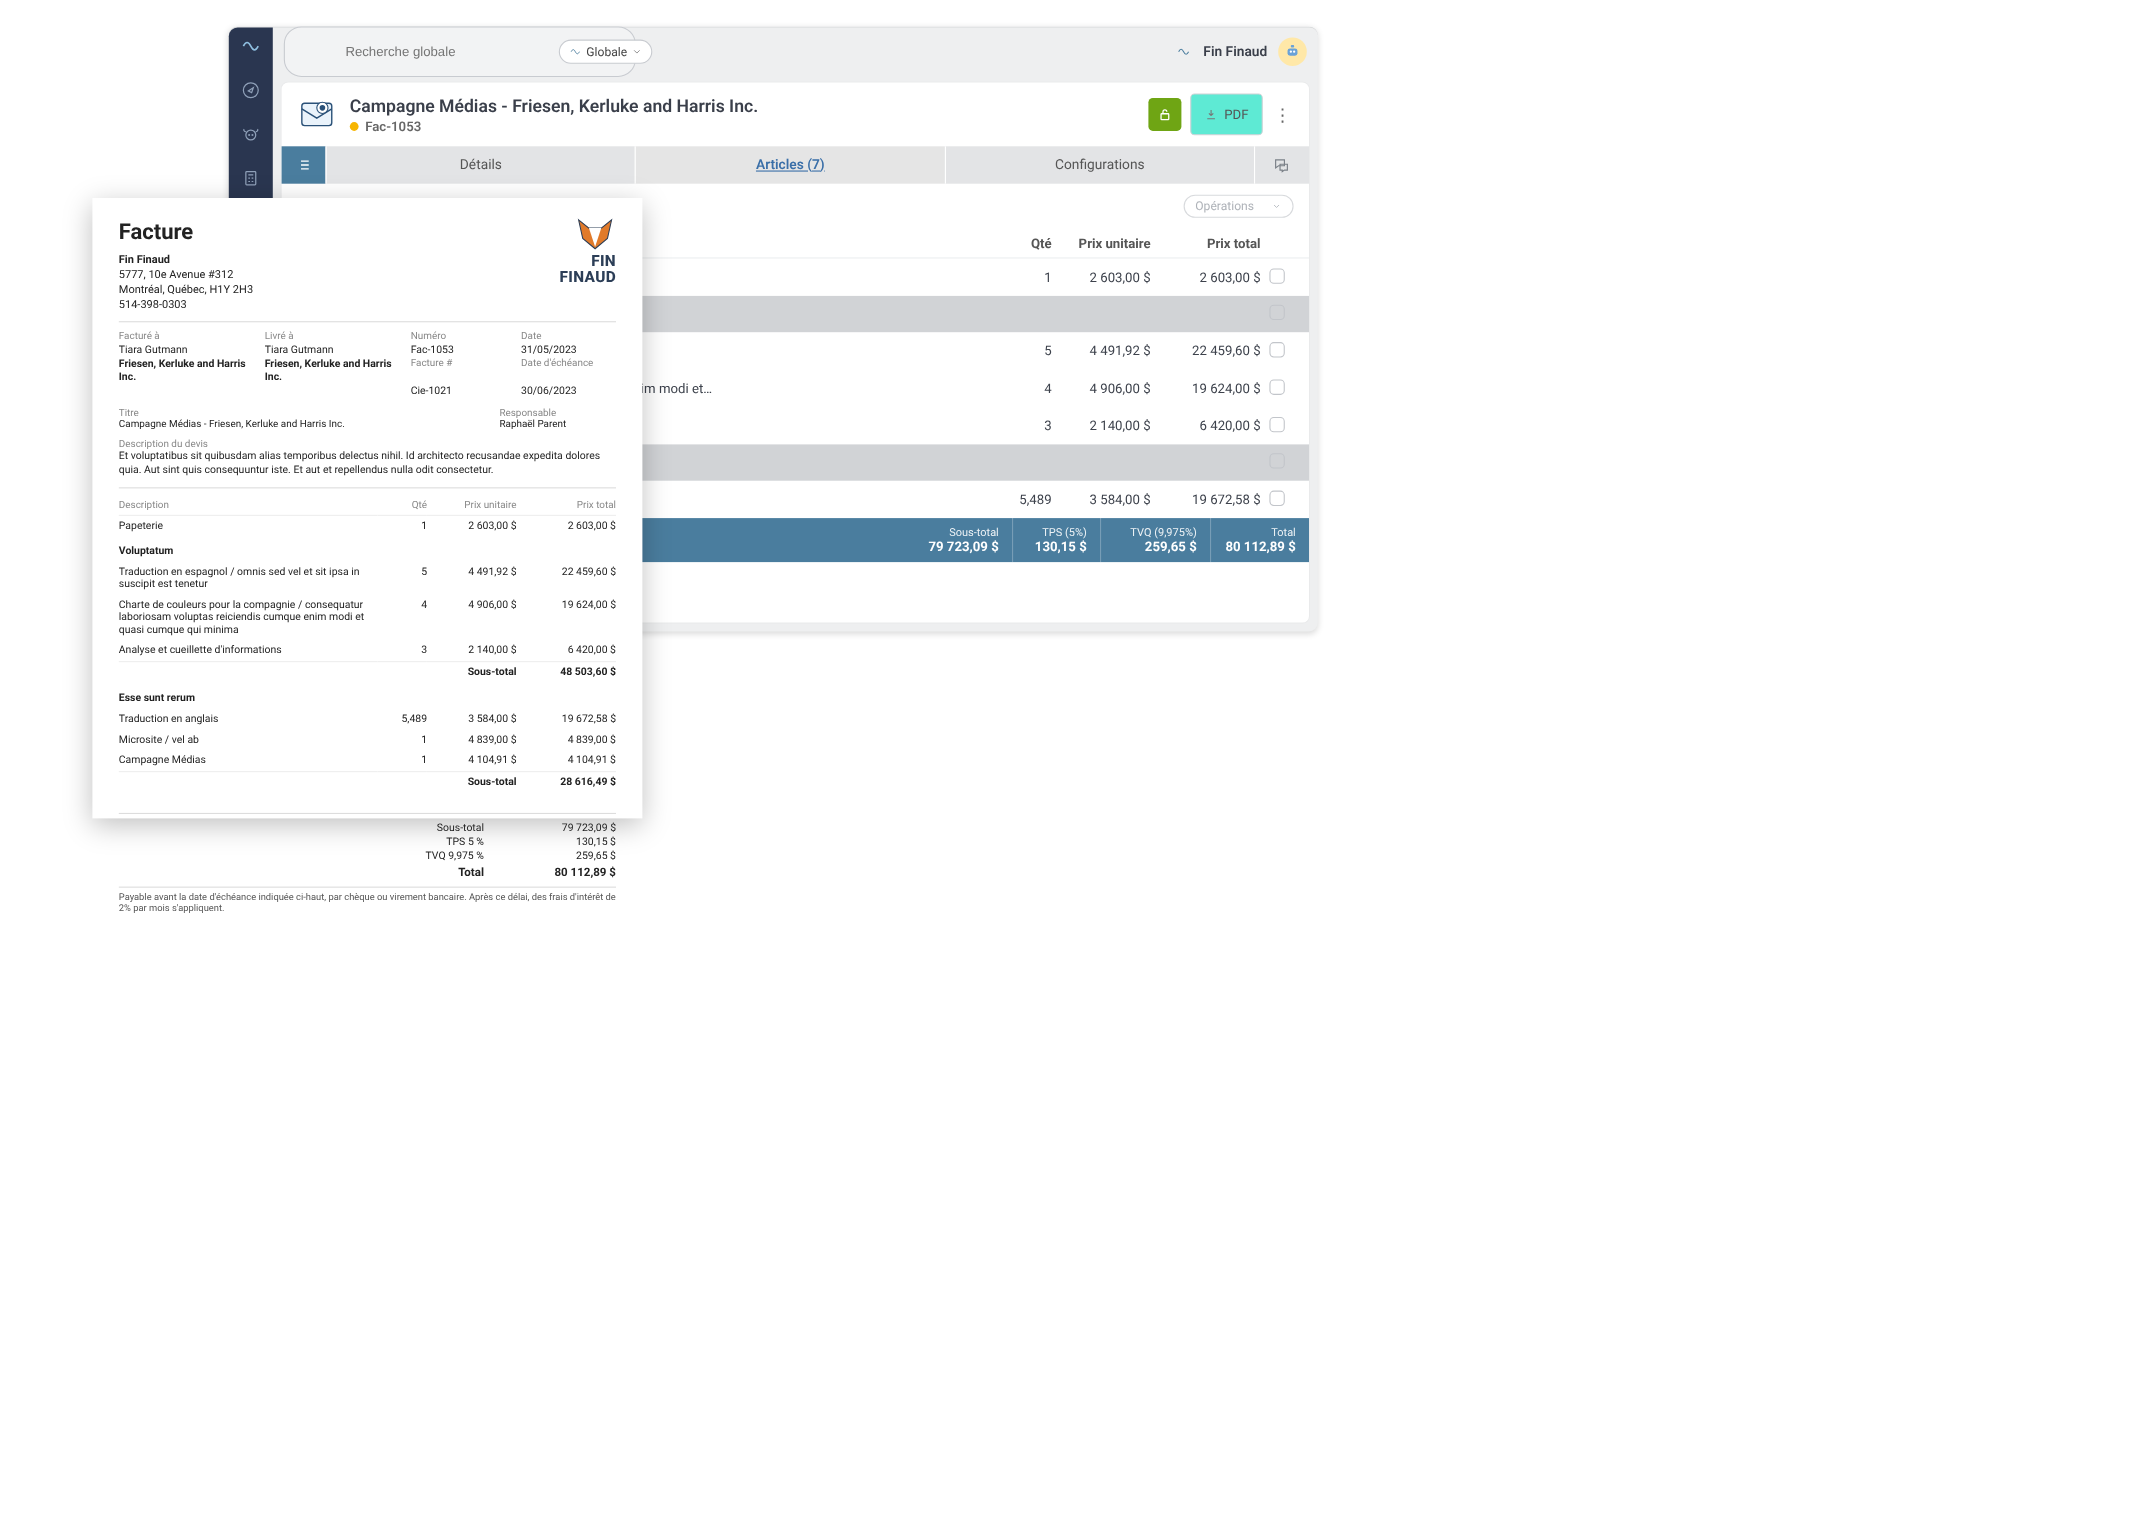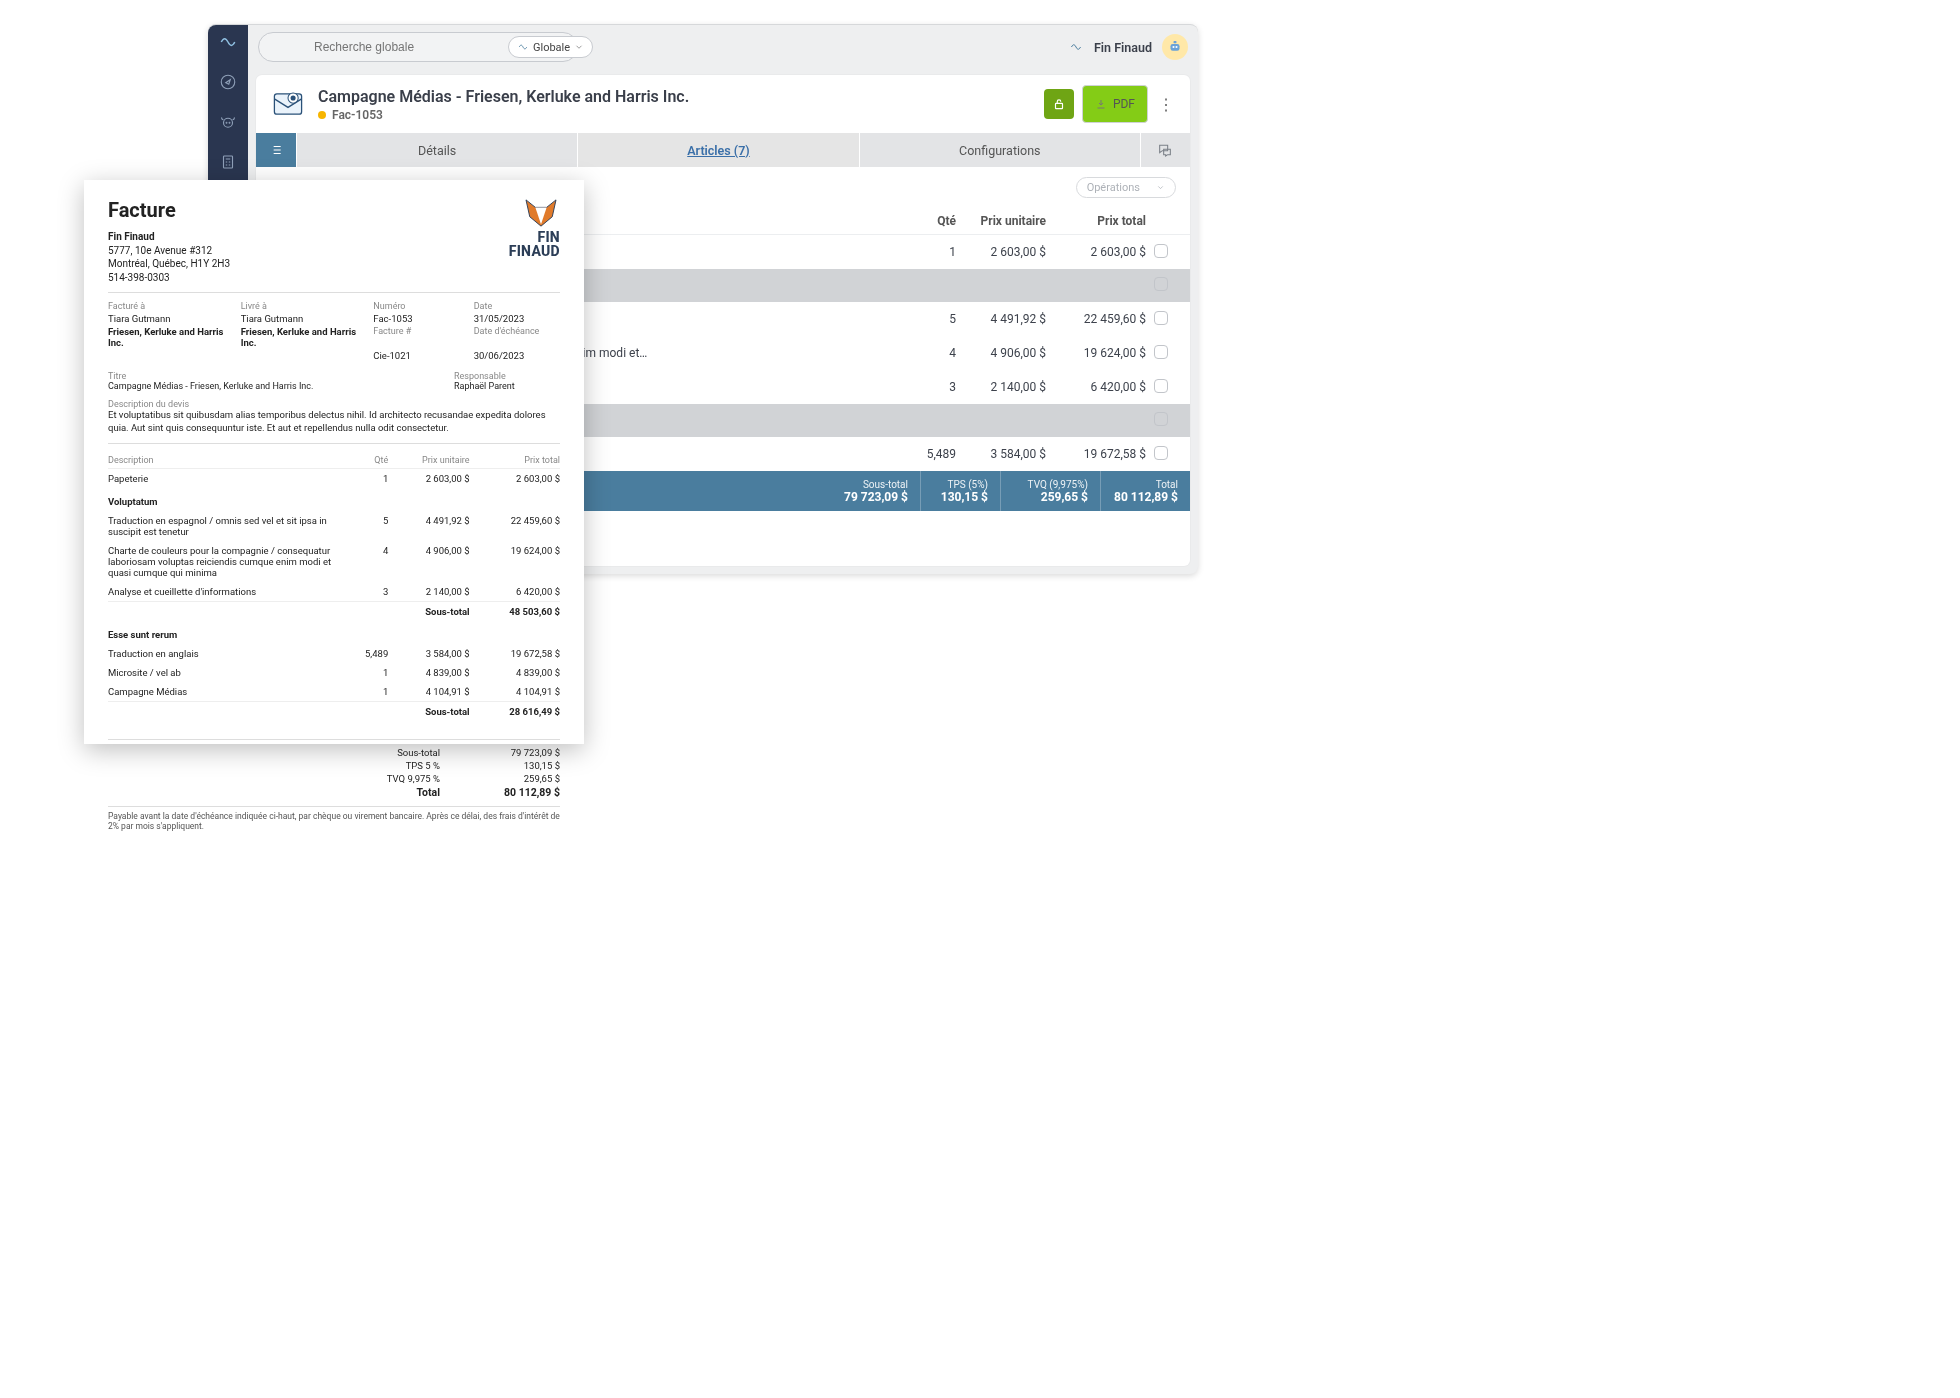--- a/index.html
+++ b/index.html
@@ -30,21 +30,21 @@
   display: flex; flex-direction: column; align-items: center;
   padding-top: 8px; gap: 18px;
 }
 .sidebar .icon svg { width: 18px; height: 18px; }
 .topbar {
   position: absolute; left: 40px; top: 0; right: 0; height: 44px;
   display: flex; align-items: center; padding: 0 10px;
 }
 .search-pill {
   display: flex; align-items: center;
-  height: 30px; width: 320px;
+  height: 46px; width: 320px;
   border: 1px solid #c8cbd0;
   border-radius: 16px;
   background: #f2f3f4;
   padding: 0 4px 0 10px;
   font-size: 12px; color: #777; gap: 39px;
 }
 .search-pill input {
   border: none; background: transparent; outline: none;
   font-size: 12px; color: #555; flex: 1; margin-left: 6px;
 }
@@ -80,21 +80,21 @@
 .header-titles { flex: 1; }
 .header-titles h1 { font-size: 16px; font-weight: 600; color: #3a3f4a; }
 .header-titles .sub { font-size: 12px; color: #666; display: flex; align-items: center; gap: 6px; margin-top: 2px; font-weight: 600;}
 .status-dot { width: 8px; height: 8px; border-radius: 50%; background: #f7b500; }
 .hdr-btns { display: flex; align-items: center; gap: 8px; }
 .btn-lock {
   width: 30px; height: 30px; background: #6fa514; border-radius: 4px;
   display: flex; align-items: center; justify-content: center;
 }
 .btn-pdf {
-  height: 30px; padding: 18px 12px; border: 1px solid #cfd2d6; background: #84cc16;
+  height: 30px; padding: 18px 12px; border: 1px solid #cfd2d6; background: #5eead4;
   border-radius: 4px; display: flex; align-items: center; gap: 6px;
   font-size: 12px; color: #555;
 }
 .btn-dots { width: 20px; text-align: center; color: #666; font-size: 16px; }
 
 .tabstrip {
   display: flex; height: 34px;
 }
 .tab-mini {
   width: 40px; background: #4a7d9e;

